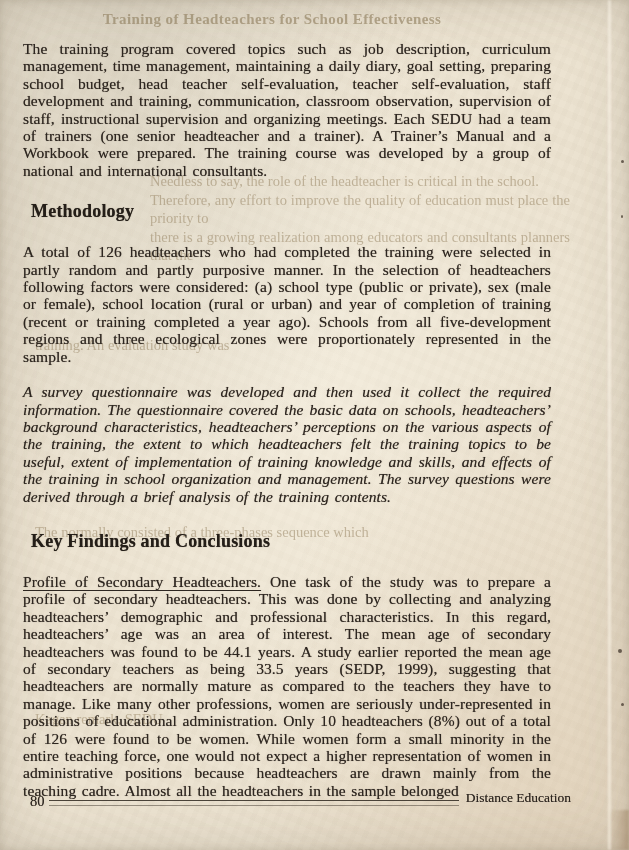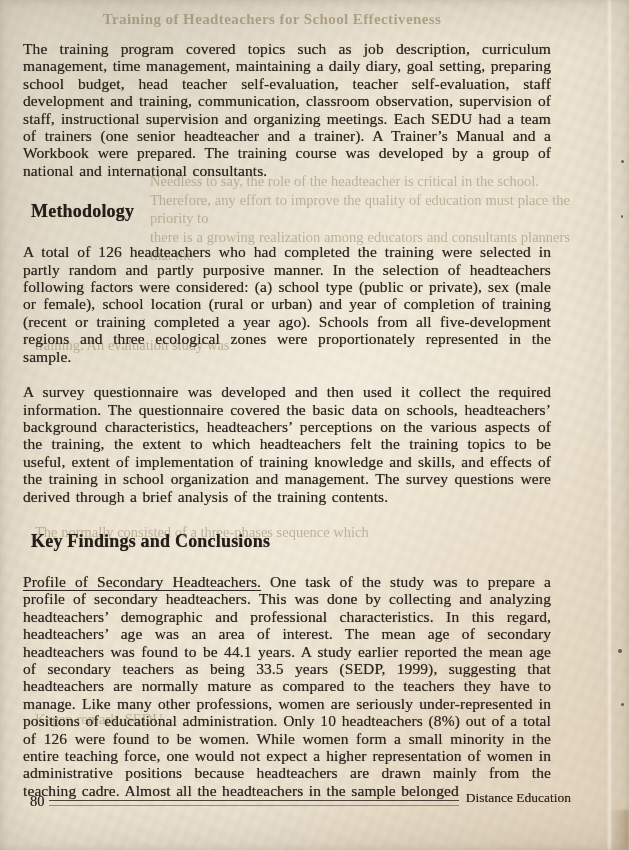--- a/index.html
+++ b/index.html
@@ -40,21 +40,21 @@
   .heading {
     margin: 8px;
     font-size: 18px;
     font-weight: bold;
     letter-spacing: 0.2px;
     color: #241e18;
     text-shadow: 0 0 0.7px rgba(36,28,20,0.7);
   }
   .mt-h1 { margin-top: 22px; }
   .mt-p2 { margin-top: 21px; }
-  .mt-p3 { margin-top: 18px; }
+  .mt-p3 { margin-top: 18px; font-style: italic; }
   .mt-h2 { margin-top: 26px; }
   .mt-p4 { margin-top: 21px; }
   .lead-underline {
     text-decoration: underline;
     text-decoration-thickness: 1px;
     text-underline-offset: 2.5px;
   }
 
   
   .footer-row {

